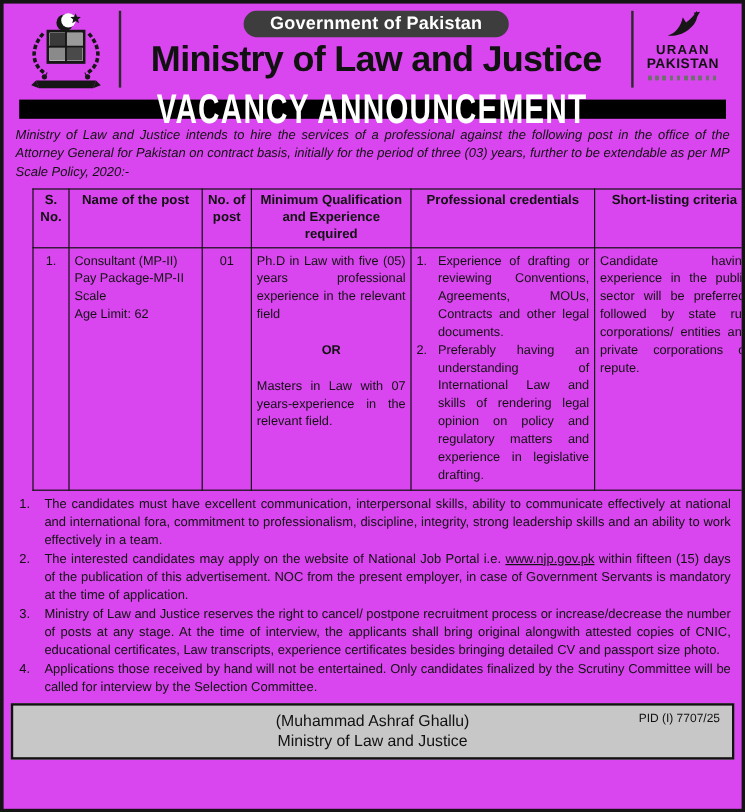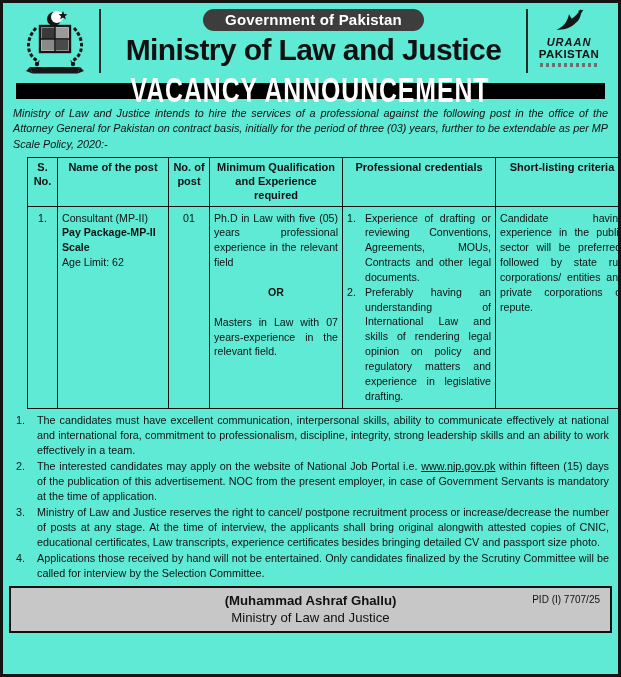--- a/index.html
+++ b/index.html
@@ -1,33 +1,33 @@
 <!DOCTYPE html>
 <html><head>
 <meta charset="utf-8">
 <style>
   * { margin:0; padding:0; box-sizing:border-box; }
   html,body { background:#e8e8e8; }
   .page {
-    width:621px; height:677px; background:#5eead4; color:#111;
+    width:621px; height:677px; background:#d946ef; color:#111;
     border:3px solid #141414; overflow:hidden; position:relative;
     font-family:"Liberation Sans", sans-serif;
   }
   
   .header { display:flex; align-items:stretch; padding:4px 8px 0 8px; height:78px; }
   .emblem-box { width:88px; display:flex; justify-content:center; align-items:flex-start; padding-top:2px; }
   .vdiv { width:2px; background:#2a2a2a; margin:2px 0 8px 0; }
   .header-center { flex:1; display:flex; flex-direction:column; align-items:center; }
   .badge {
     margin-top:2px; background:#3d3d3d; color:#fff; font-weight:bold;
     font-size:15px; padding:2px 22px 3px; border-radius:11px; letter-spacing:0.2px;
   }
   .title { font-size:30px; font-weight:bold; margin-top:2px; letter-spacing:-0.6px; white-space:nowrap; }
   .logo-box { width:82px; display:flex; flex-direction:column; align-items:center; padding-top:1px; }
-  .logo-word1 { font-size:11px; font-weight:bold; letter-spacing:1px; margin-top:1px;font-style:italic; }
+  .logo-word1 { font-size:11px; font-weight:bold; letter-spacing:1px; margin-top:1px; }
   .logo-word2 { font-size:11.5px; font-weight:bold; letter-spacing:0.4px; }
   .urdu-tagline {
     margin-top:3px; width:58px; height:4px;
     background:repeating-linear-gradient(90deg,#6f6f6f 0 3px,transparent 3px 6px);
   }
   
   .banner {
     margin:2px 13px 0 13px; background:#000; height:16px;
     display:flex; align-items:center; justify-content:center;
   }
@@ -37,21 +37,21 @@
   }
   
   .intro { margin:7px 10px 5px 10px; font-size:10.8px; line-height:1.43; text-align:justify;font-style:italic; }
   
   table { width:601px; margin:0 24px; border-collapse:collapse; table-layout:fixed; }
   th, td { border:1.6px solid #111; vertical-align:top; }
   th { font-size:11px; line-height:1.25; padding:3px 2px; height:46px; text-align:center; }
   td { font-size:10.6px; line-height:1.4; padding:4px 4px; }
   tbody tr { height:202px; }
   .td-center { text-align:center; }
-  .b { font-weight:bold; }
+  .b { font-weight:normal; }
   .just { text-align:justify; }
   .or-line { text-align:center; font-weight:bold; margin:15px 0; }
   .numitem { display:flex; }
   .numitem .n { width:18px; flex:none; }
   .numitem .t { flex:1; text-align:justify; }
   
   .notes { margin:4px 9px 0 8px; }
   .note { display:flex; font-size:10.8px; line-height:1.42; }
   .note .n { width:26px; flex:none; padding-left:5px; }
   .note .t { flex:1; text-align:justify; }

